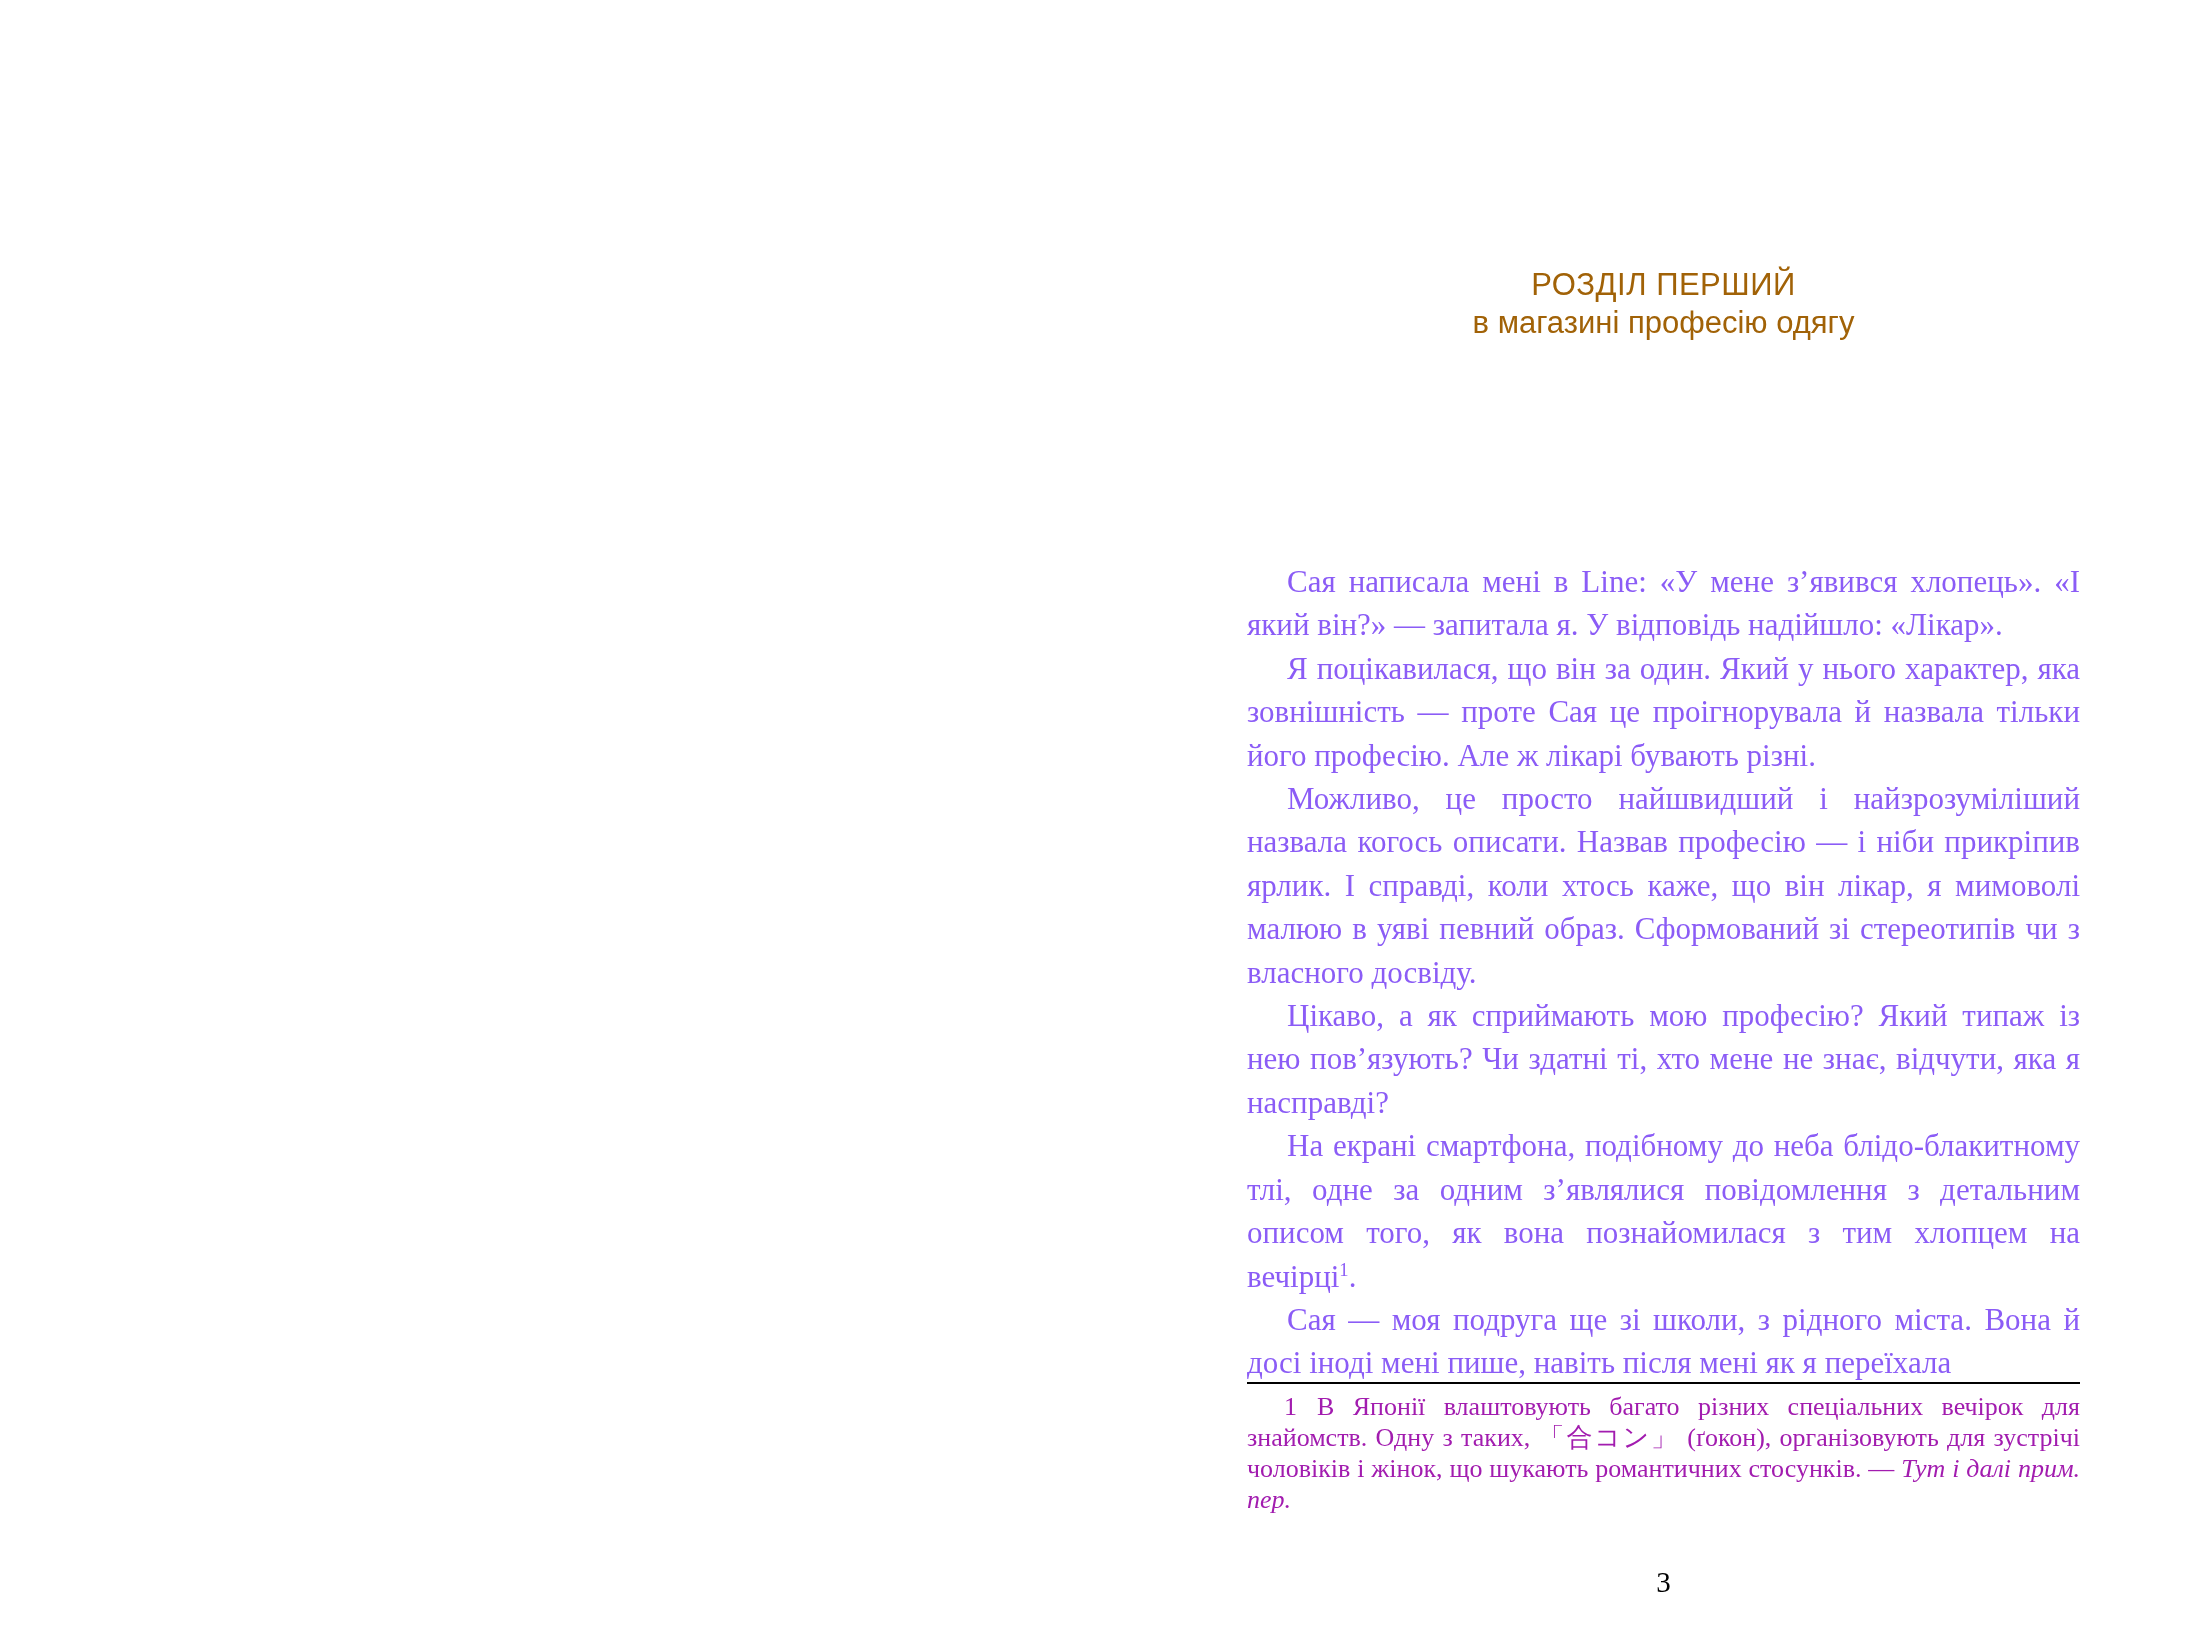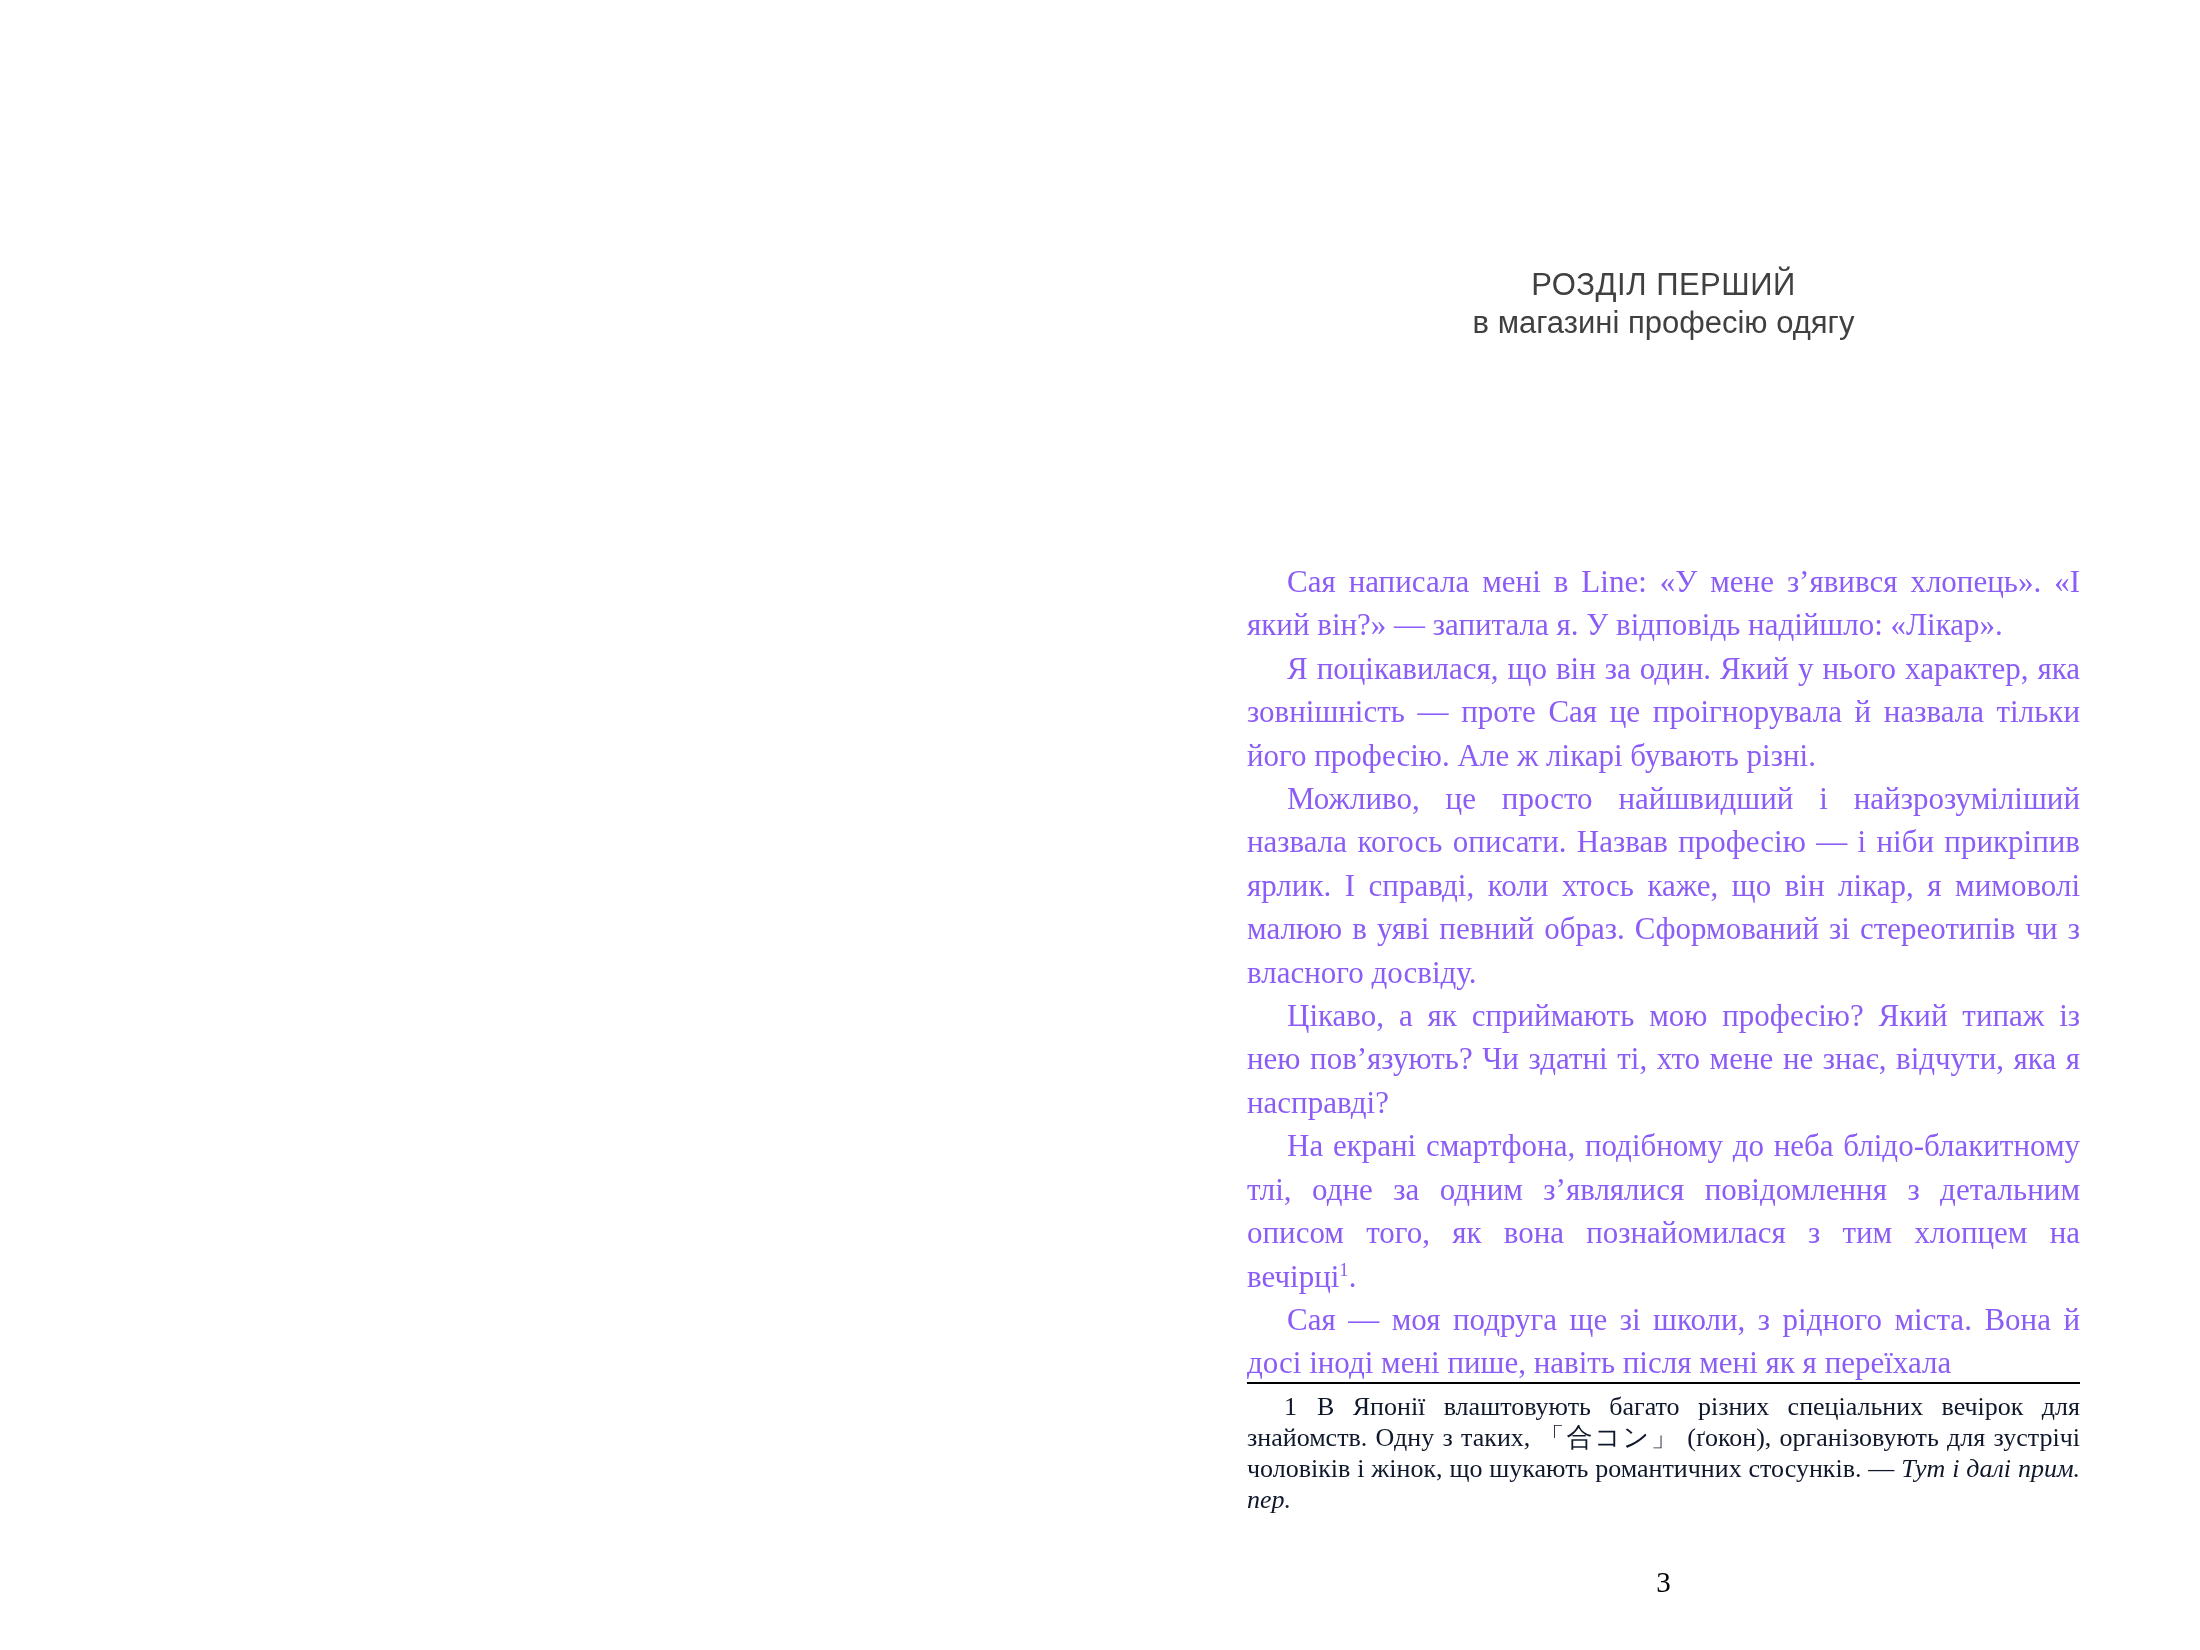--- a/index.html
+++ b/index.html
@@ -22,21 +22,21 @@
   .chapter-title {
     position: absolute;
     left: 1247px;
     top: 266px;
     width: 833px;
     text-align: center;
     font-family: "Liberation Sans", "DejaVu Sans", sans-serif;
     font-size: 31px;
     line-height: 38px;
     font-weight: 400;
-    color: #404040;
+    color: #a16207;
   }
   .chapter-title .heading {
     letter-spacing: 0.5px;
   }
   .body-text {
     position: absolute;
     left: 1247px;
     top: 560px;
     width: 833px;
     font-family: "Liberation Serif", "DejaVu Serif", serif;
@@ -58,21 +58,21 @@
     position: absolute;
     left: 1247px;
     top: 1382px;
     width: 833px;
     border-top: 2px solid #000000;
     padding-top: 7px;
     font-family: "Liberation Serif", "DejaVu Serif", serif;
     font-size: 26px;
     line-height: 31px;
     text-align: justify;
-    color: #0f172a;
+    color: #a21caf;
   }
   .footnote p {
     margin: 0;
     text-indent: 37px;
   }
   .footnote .marker {
     display: inline-block;
     margin-right: 20px;
     text-indent: 0;
   }

